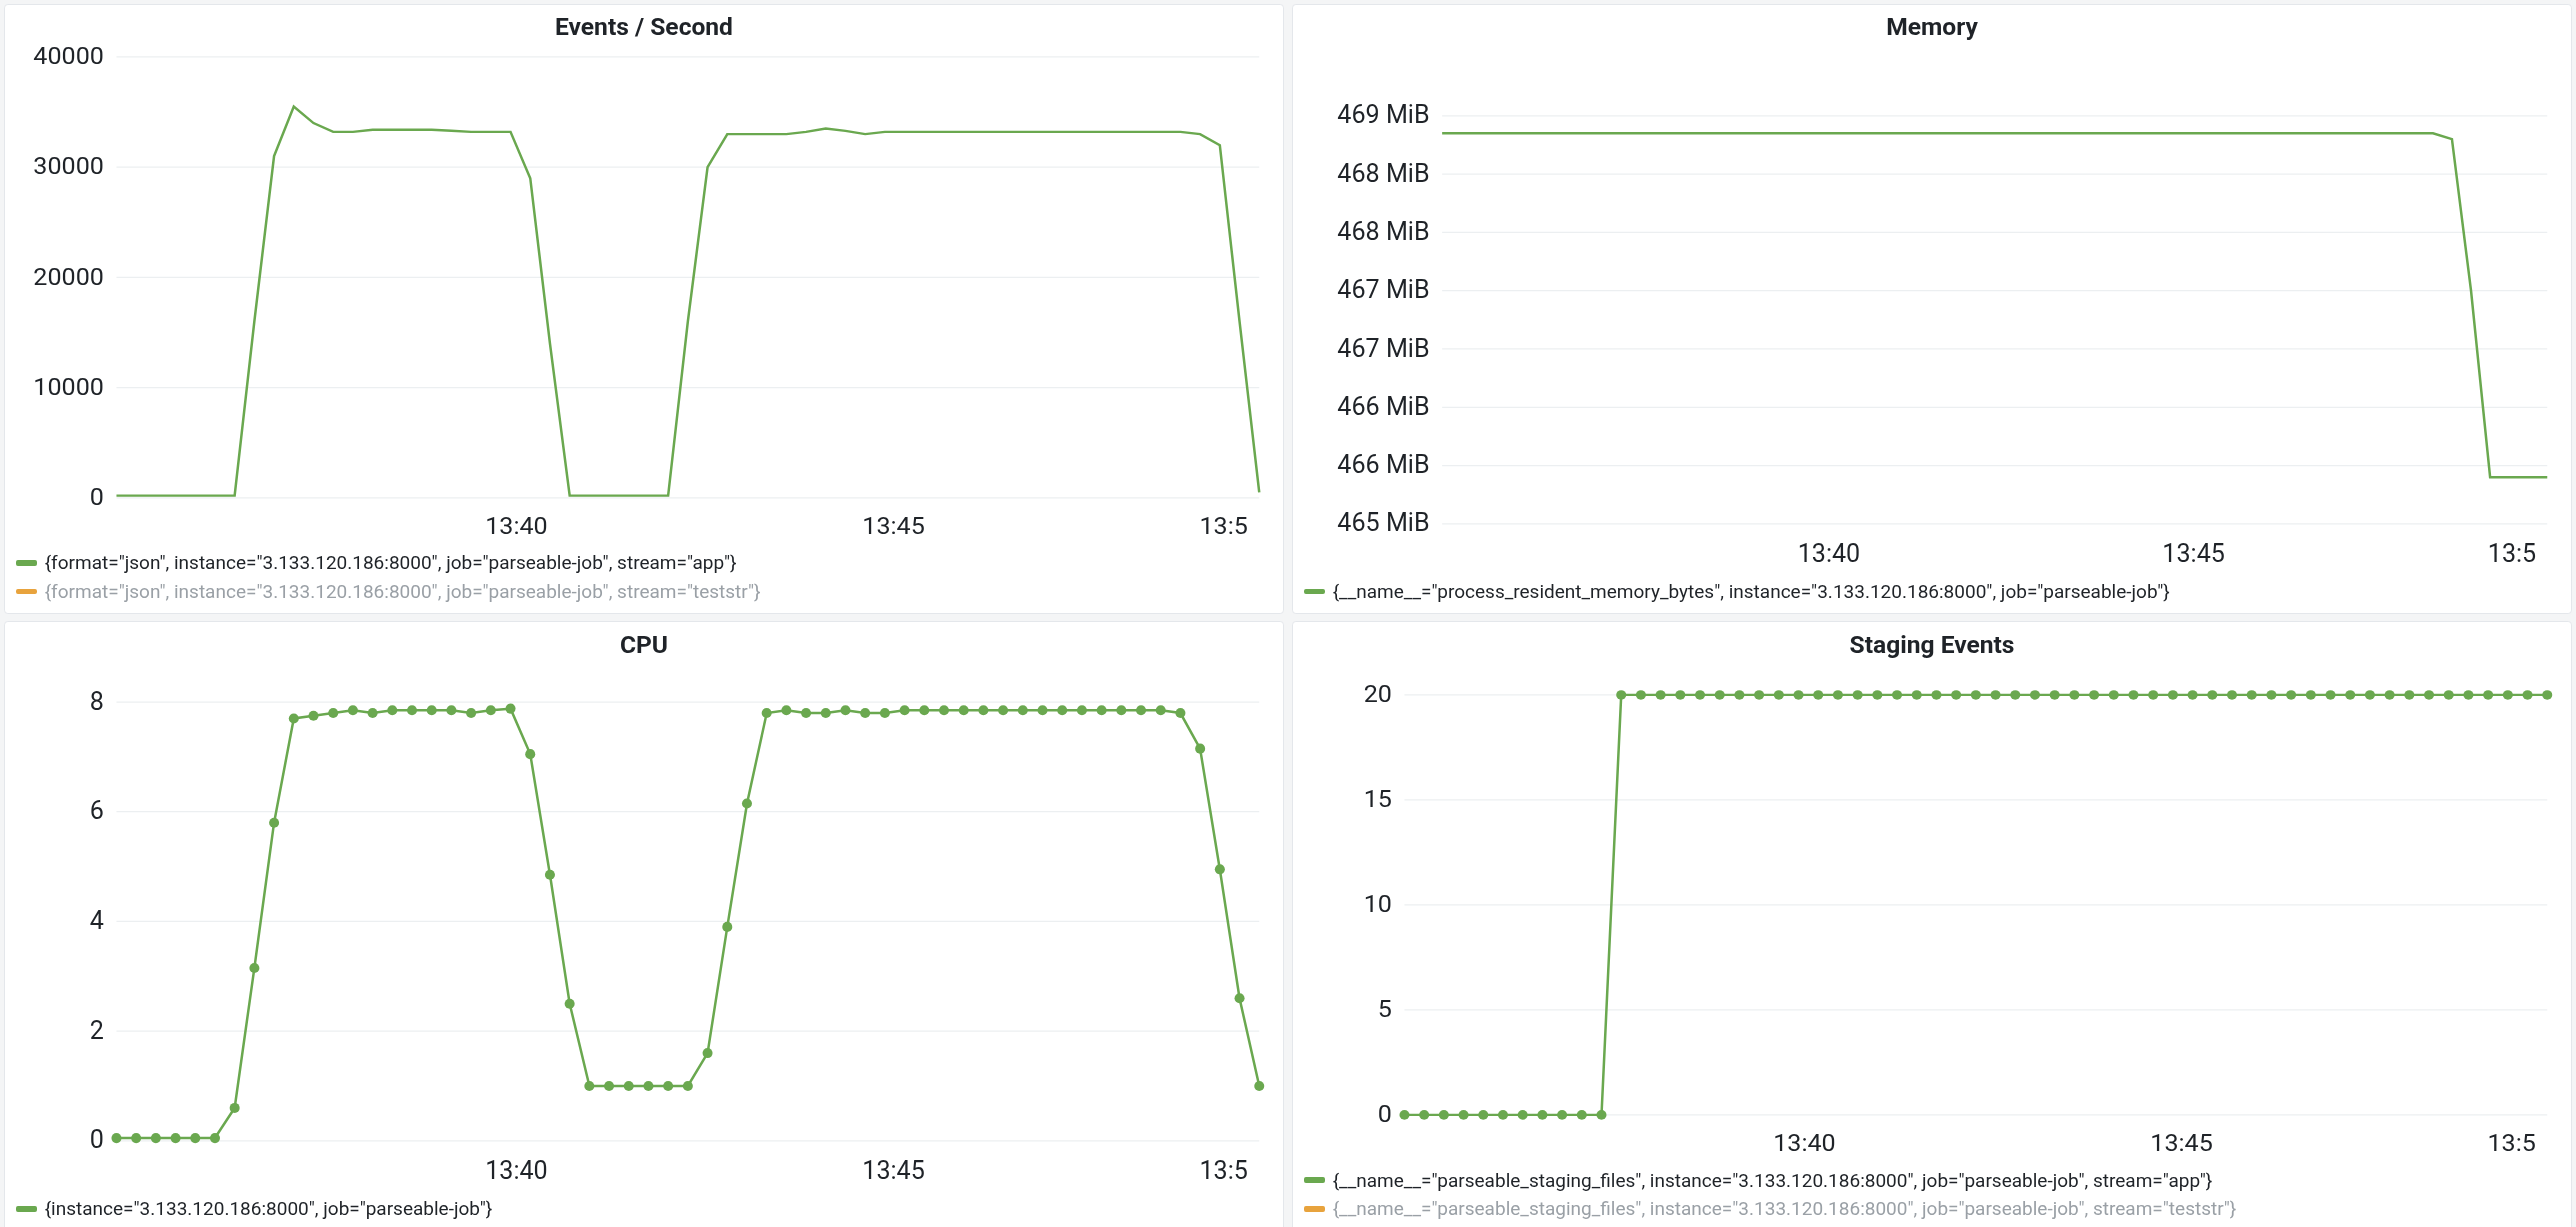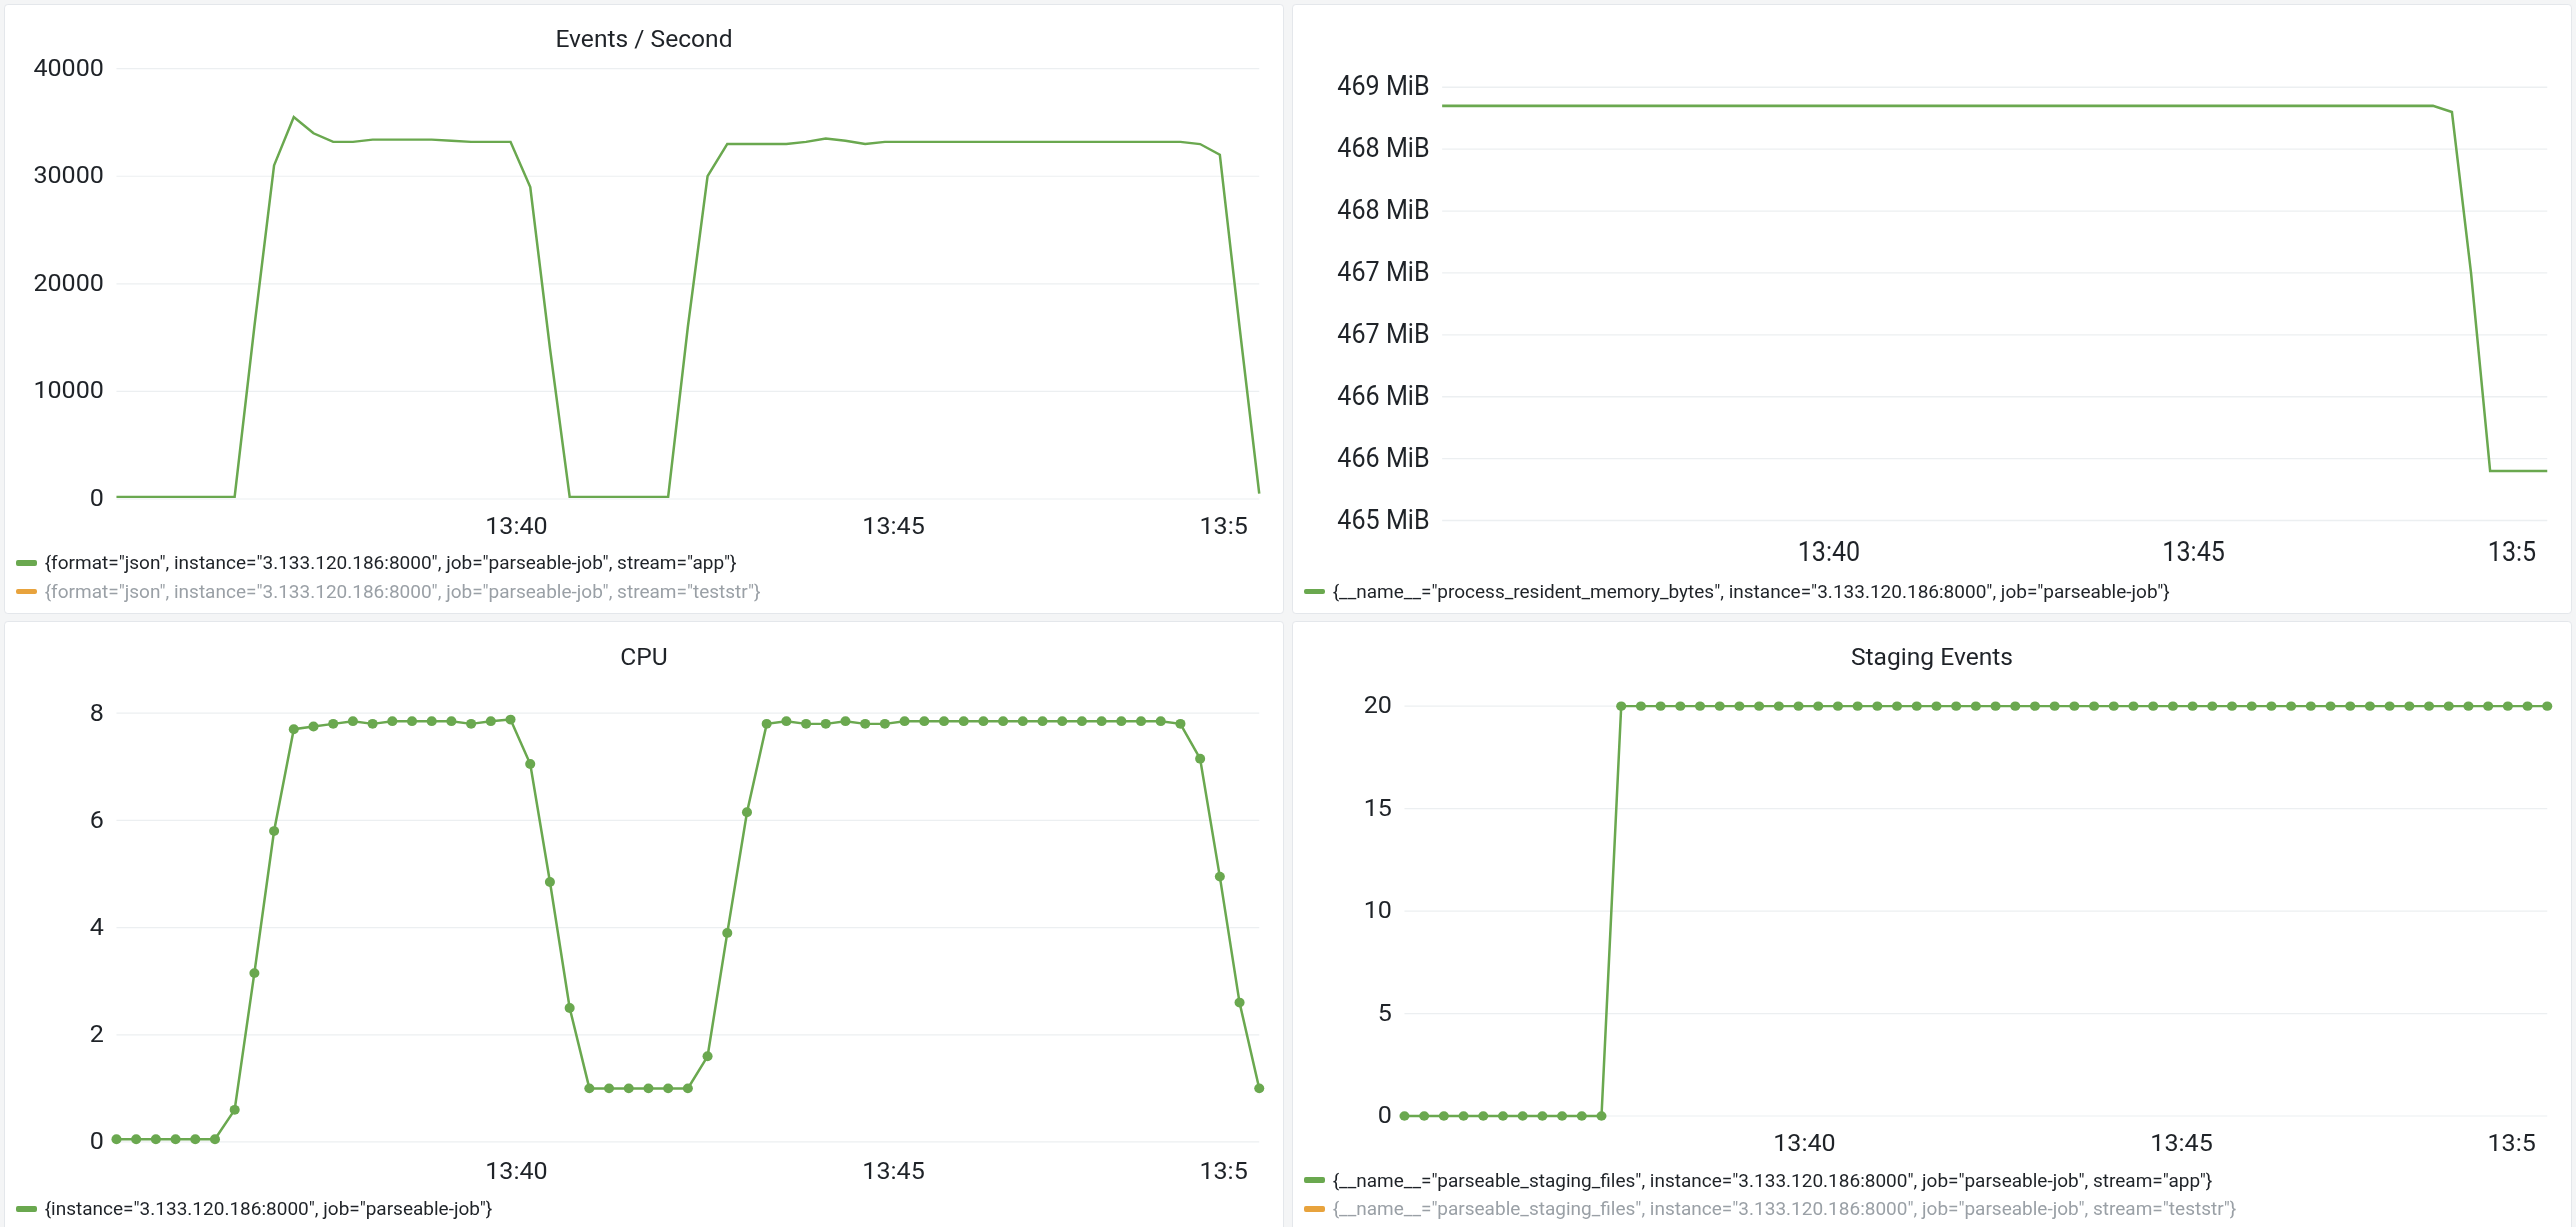--- a/index.html
+++ b/index.html
@@ -21,24 +21,23 @@
     border: 0.9px solid #e4e7eb;
     border-radius: 3.8px;
     display: flex;
     flex-direction: column;
     padding: 7.6px 11.3px 9.4px 11.3px;
     overflow: hidden;
   }
   .panel-title {
     text-align: center;
     font-size: 24.6px;
-    font-weight: 400;
+    font-weight: 700;
     color: #1f2328;
     margin-bottom: 3.8px;
-    margin-top: 12px;
   }
   .chart-area {
     flex: 1;
     width: 100%;
     min-height: 0;
   }
   .legend {
     display: flex;
     flex-direction: column;
     gap: 5.7px;
@@ -94,20 +93,21 @@
         <span>{format="json", instance="3.133.120.186:8000", job="parseable-job", stream="app"}</span>
       </div>
       <div class="legend-row legend-muted">
         <span class="legend-swatch" style="background:#e8a33d"></span>
         <span>{format="json", instance="3.133.120.186:8000", job="parseable-job", stream="teststr"}</span>
       </div>
     </div>
   </div>
 
   <div class="panel">
+    <div class="panel-title">Memory</div>
     <svg class="chart-area" viewBox="0 0 1000 420" preserveAspectRatio="none">
         <line x1="110" y1="380" x2="990" y2="380" stroke="#eceff1" stroke-width="1"></line>
         <text x="100" y="386" text-anchor="end" class="axis-label">465 MiB</text>
         <line x1="110" y1="333.75" x2="990" y2="333.75" stroke="#eceff1" stroke-width="1"></line>
         <text x="100" y="339.75" text-anchor="end" class="axis-label">466 MiB</text>
         <line x1="110" y1="287.5" x2="990" y2="287.5" stroke="#eceff1" stroke-width="1"></line>
         <text x="100" y="293.5" text-anchor="end" class="axis-label">466 MiB</text>
         <line x1="110" y1="241.25" x2="990" y2="241.25" stroke="#eceff1" stroke-width="1"></line>
         <text x="100" y="247.25" text-anchor="end" class="axis-label">467 MiB</text>
         <line x1="110" y1="195" x2="990" y2="195" stroke="#eceff1" stroke-width="1"></line>

